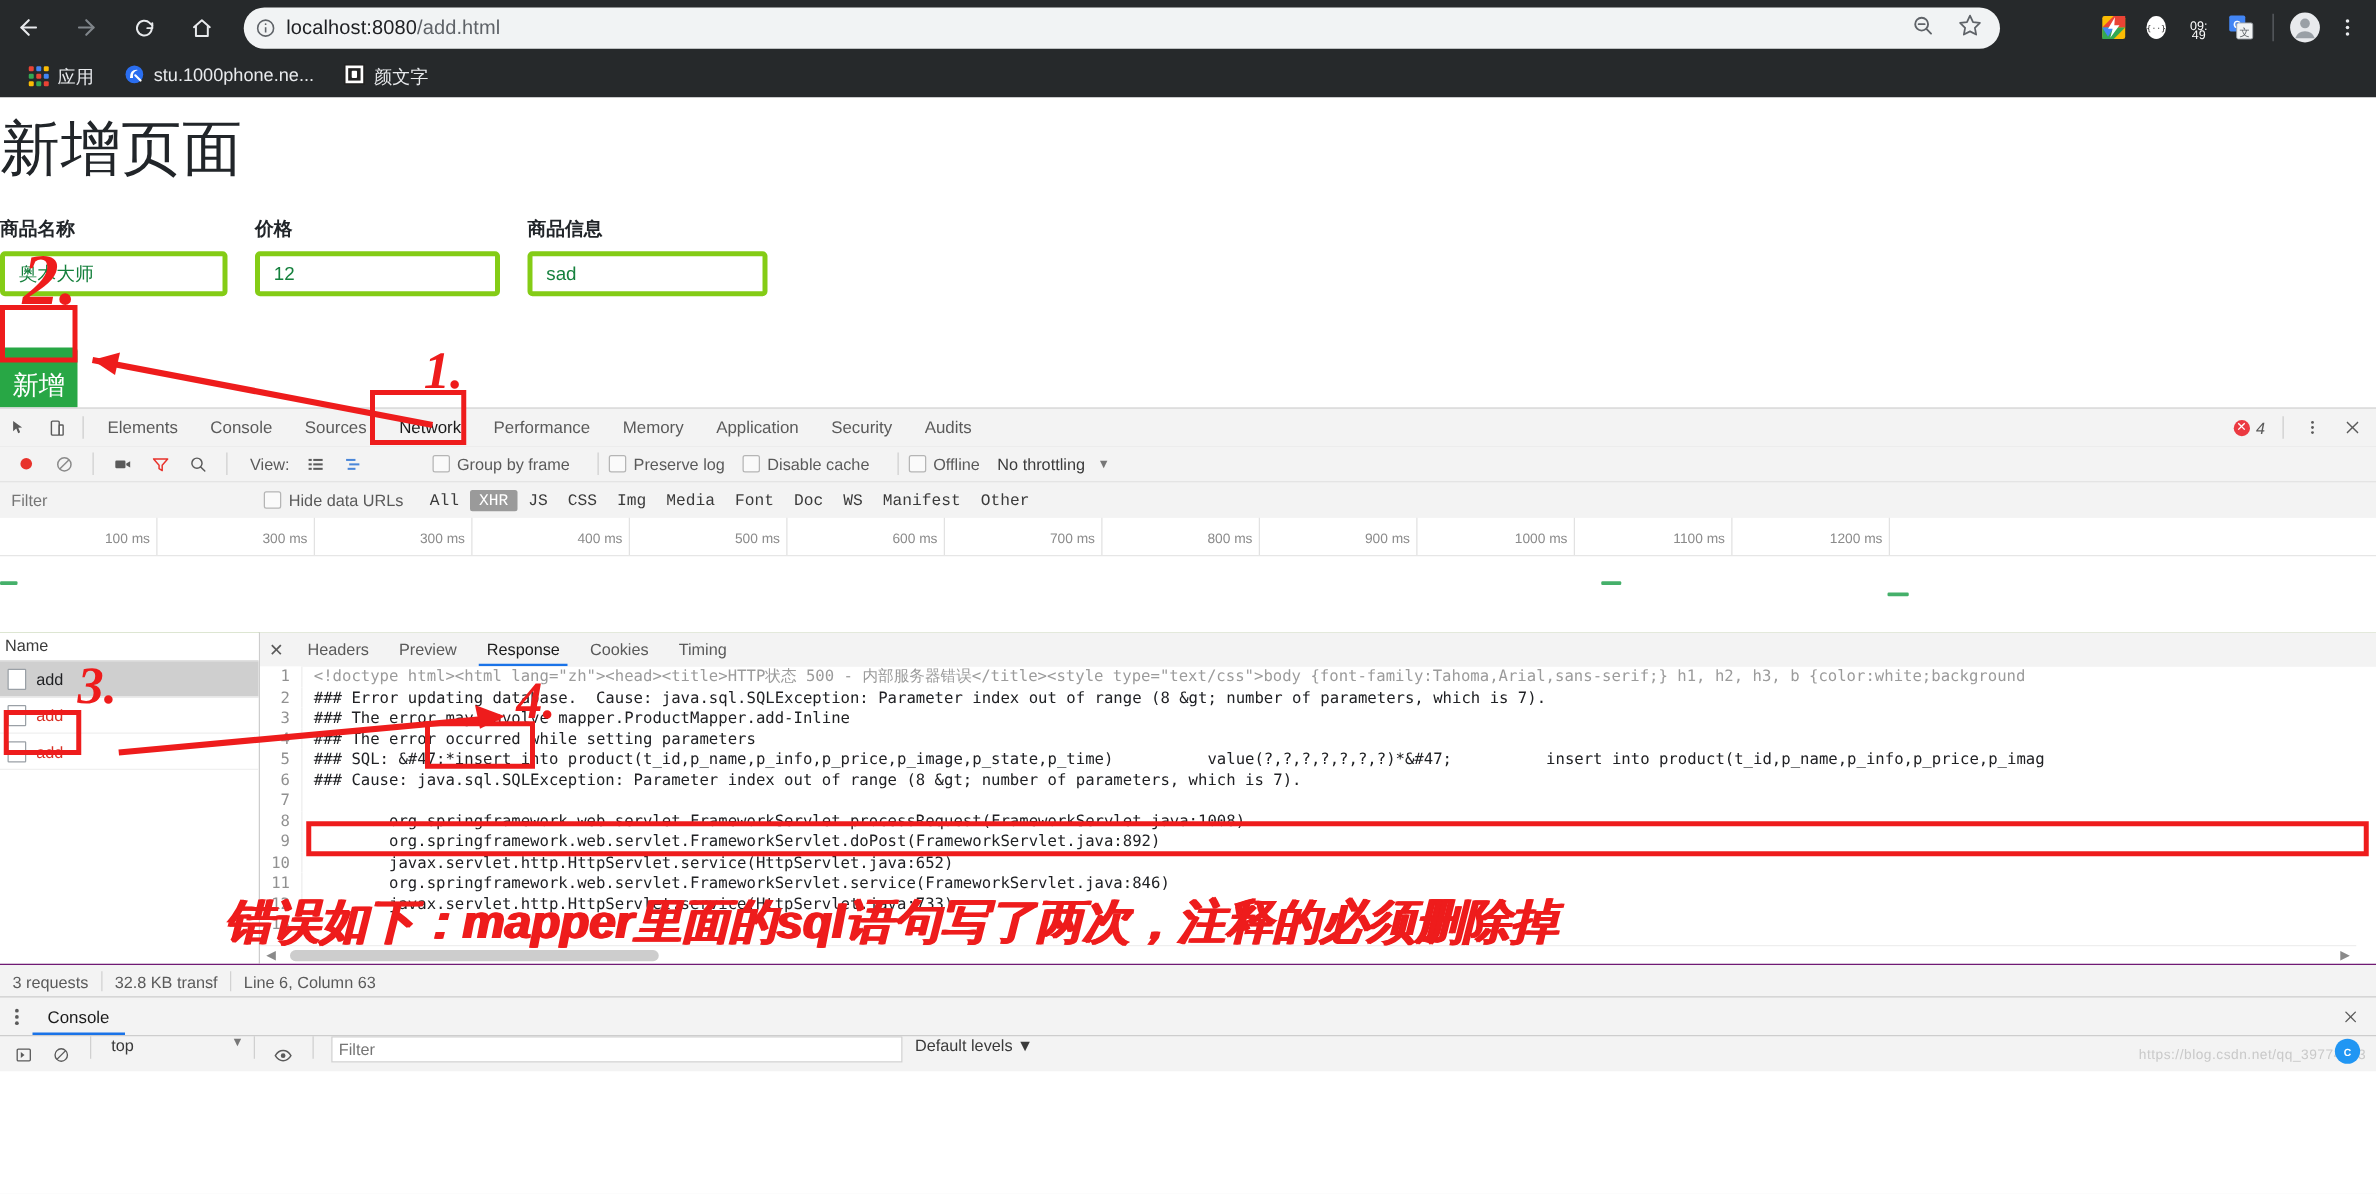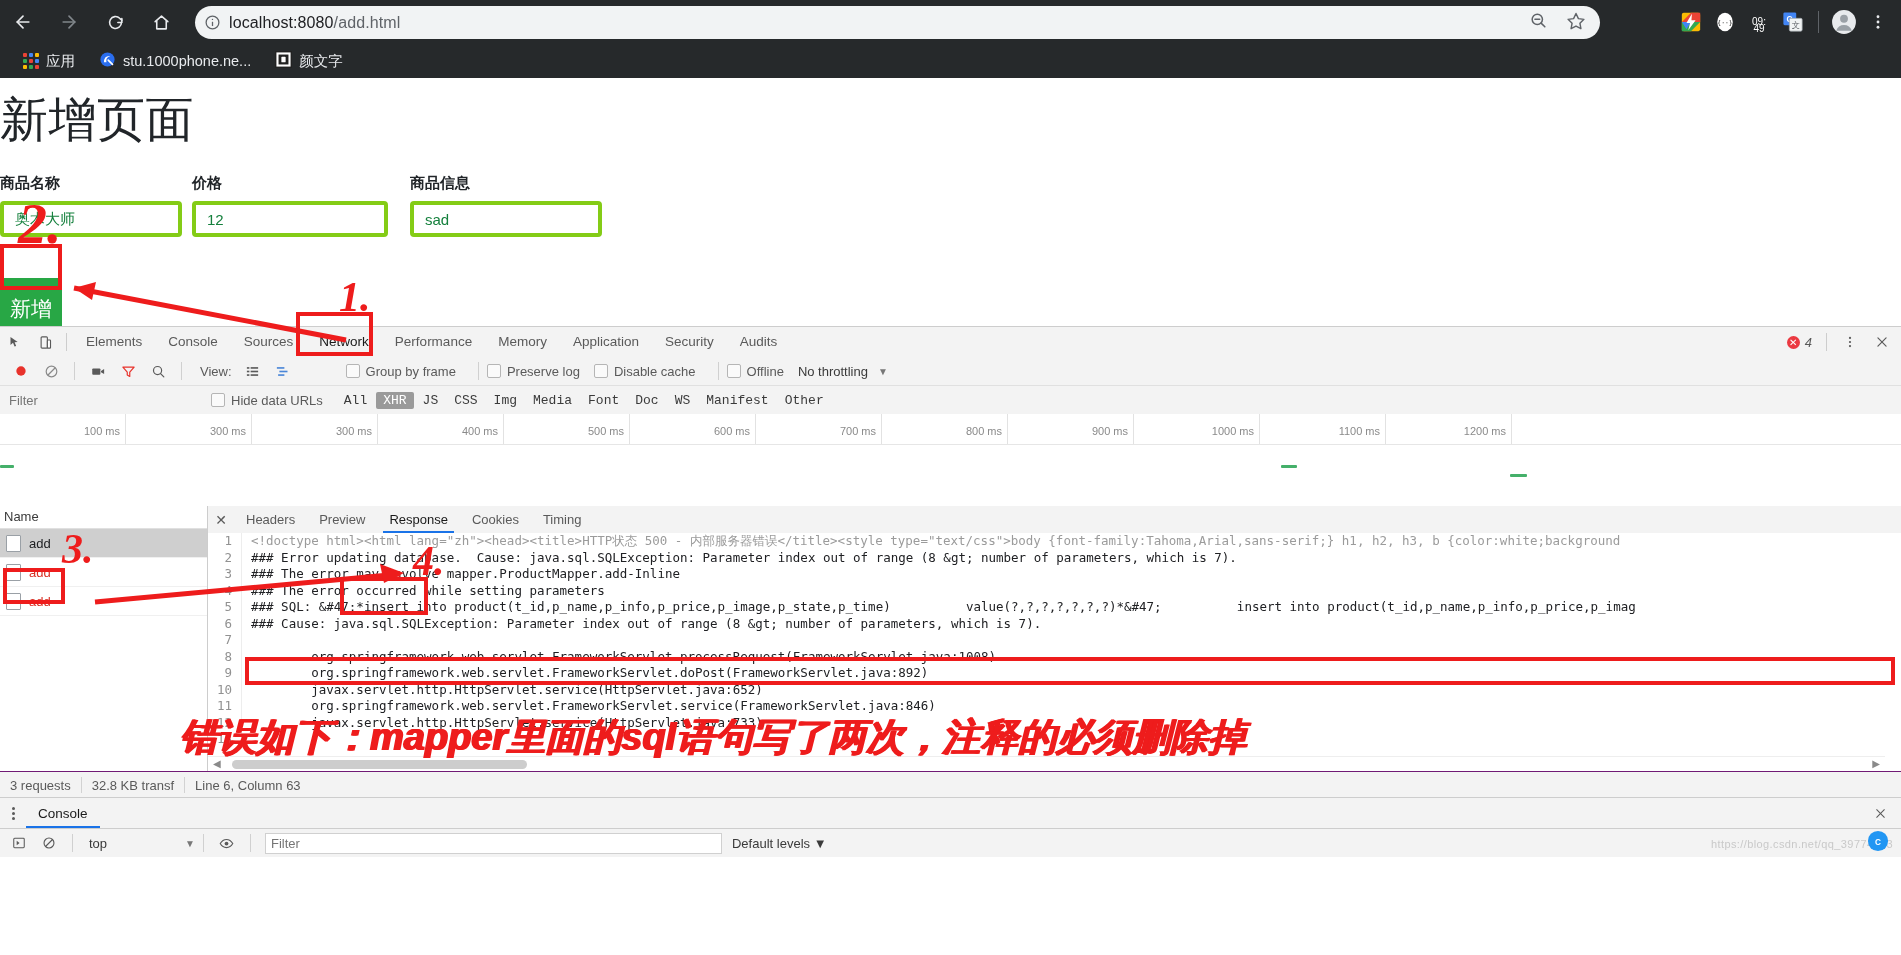--- a/index.html
+++ b/index.html
@@ -112,21 +112,21 @@
   .statusbar{position:absolute;left:0;top:444px;width:1901px;height:26px;display:flex;align-items:center;border-top:1px solid #701a75;background:#f3f3f3;font-size:13px;color:#5a5a5a;}
   .sb-seg{padding:0 10px;white-space:nowrap;}
   .sb-div{width:1px;height:16px;background:#d2d2d2;}
 
   .drawer{position:absolute;left:0;top:470px;width:1901px;height:59px;background:#f3f3f3;border-top:1px solid #cdcdcd;}
   .dw-tabs{height:30px;display:flex;align-items:center;border-bottom:1px solid #cdcdcd;}
   .dw-dots{width:26px;display:flex;flex-direction:column;align-items:center;gap:2px;cursor:pointer;}
   .dw-dots i{width:3px;height:3px;border-radius:50%;background:#5a5a5a;display:block;}
   .dw-tab{padding:0 12px;height:29px;line-height:29px;font-size:13.5px;color:#1a1a1a;cursor:pointer;border-bottom:2px solid #1a73e8;box-sizing:border-box;}
   .dw-tabs-right{margin-left:auto;display:flex;align-items:center;padding-right:6px;}
-  .dw-bar{height:28px;display:flex;align-items:center;padding-left:4px;}
+  .dw-bar{height:28px;display:flex;align-items:flex-start;padding-left:4px;}
   .dw-ctx{font-size:13px;color:#3a3a3a;margin-left:8px;}
   .dw-filter{flex:none;width:445px;height:19px;margin-left:6px;border:1px solid #d0d0d0;background:#fff;font-size:13px;color:#8a8a8a;font-family:"Liberation Sans",sans-serif;padding:0 5px;outline:none;}
   .dw-levels{font-size:13px;color:#3a3a3a;margin-left:10px;cursor:pointer;white-space:nowrap;}
 
   
   .ann{position:absolute;pointer-events:none;}
   .ann-box{border:4px solid #ee1c1c;box-sizing:border-box;}
   .ann-num{color:#ee1c1c;font-family:"Liberation Serif",serif;font-weight:bold;font-style:italic;line-height:1;}
   .ann-text{
     color:#ee1c1c;font-weight:bold;font-style:italic;
@@ -287,21 +287,21 @@
   </div>
 
   <div class="page">
     <h1 class="page-title">新增页面</h1>
 
     <div class="form-row">
       <div class="field">
         <label class="field-label">商品名称</label>
         <input value="奥术大师" style="">
       </div>
-      <div class="field wide" style="">
+      <div class="field wide" style="margin-left:12px;">
         <label class="field-label">价格</label>
         <input style="width: 196px;" value="12">
       </div>
       <div class="field w3" style="margin-left:12px;">
         <label class="field-label">商品信息</label>
         <input style="width: 192px;" value="sad">
       </div>
     </div>
 
     <button class="btn-add">新增</button>

